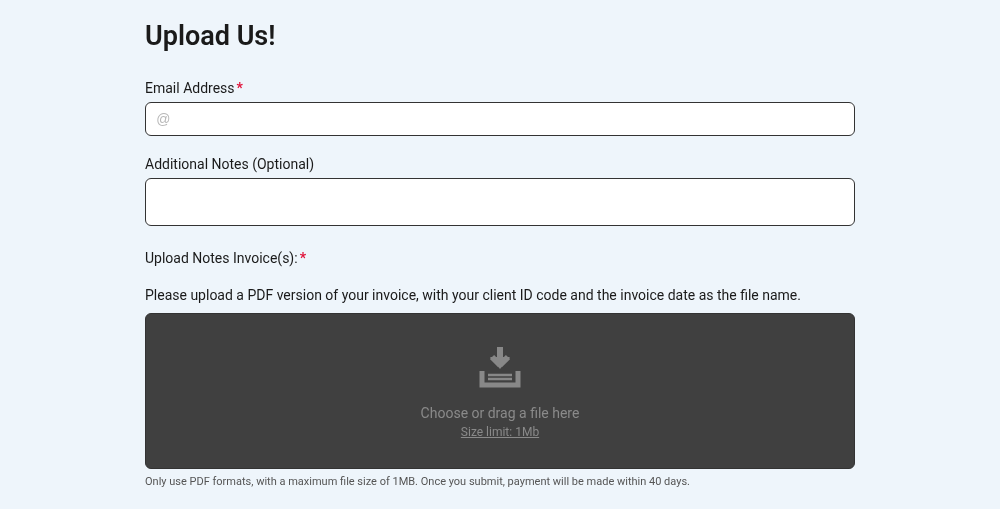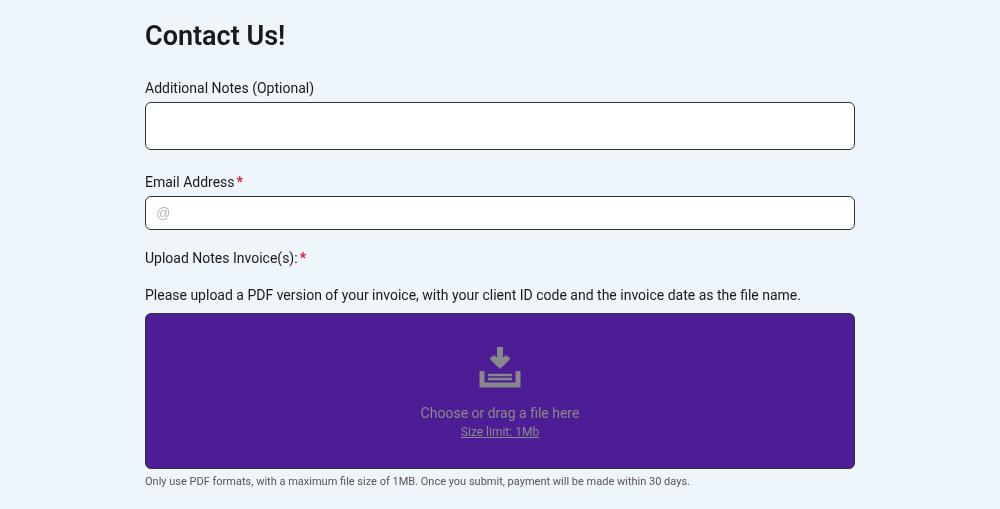--- a/index.html
+++ b/index.html
@@ -66,21 +66,21 @@
       font-size: 14px;
       color: #1a1a1a;
       margin-bottom: 10px;
       margin-top: 21px;
     }
     .upload-area {
       width: 100%;
       height: 156px;
       border: 1px solid #333;
       border-radius: 6px;
-      background: #4c1d95;
+      background: #404040;
       display: flex;
       flex-direction: column;
       align-items: center;
       justify-content: center;
       cursor: pointer;
     }
     .upload-icon {
       margin-bottom: 12px;
     }
     .upload-text {
@@ -132,55 +132,55 @@
     }
     .clear-button svg {
       width: 12px;
       height: 14px;
     }
   </style>
 </head>
 <body>
 
 <div class="container">
-  <h1 class="page-title">Contact Us!</h1>
+  <h1 class="page-title">Upload Us!</h1>
+
+  <div class="form-field">
+    <label class="field-label">
+      <span>Email Address</span><span class="required">*</span>
+    </label>
+    <input type="text" class="text-input" placeholder="@" style="">
+  </div>
 
   <div class="form-field">
     <label class="field-label">
       <span>Additional Notes (Optional)</span>
     </label>
     <textarea class="textarea-input" style=""></textarea>
-  </div>
-
-  <div class="form-field">
-    <label class="field-label">
-      <span>Email Address</span><span class="required">*</span>
-    </label>
-    <input type="text" class="text-input" placeholder="@" style="">
   </div>
 
   <div class="form-field">
     <label class="field-label">
       <span>Upload Notes Invoice(s):</span><span class="required">*</span>
     </label>
     <div class="helper-text">Please upload a PDF version of your invoice, with your client ID code and the invoice date as the file name.</div>
     <div class="upload-area">
       <div class="upload-icon">
         <svg width="52" height="46" viewBox="0 0 52 46" fill="none">
           <path d="M26 4 L26 22 M26 22 L18 14 M26 22 L34 14" stroke="#888" stroke-width="6" fill="none" stroke-linecap="butt"></path>
           <polygon points="26,26 16,14 36,14" fill="#888"></polygon>
           <path d="M8 28 L8 42 L44 42 L44 28" stroke="#888" stroke-width="5" fill="none"></path>
           <line x1="14" y1="32" x2="38" y2="32" stroke="#888" stroke-width="2.5"></line>
           <line x1="14" y1="36" x2="38" y2="36" stroke="#888" stroke-width="2.5"></line>
         </svg>
       </div>
       <div class="upload-text">Choose or drag a file here</div>
       <div class="upload-limit">Size limit: 1Mb</div>
     </div>
-    <div class="footer-note">Only use PDF formats, with a maximum file size of 1MB. Once you submit, payment will be made within 30 days.</div>
+    <div class="footer-note">Only use PDF formats, with a maximum file size of 1MB. Once you submit, payment will be made within 40 days.</div>
   </div>
 
   <div class="button-row">
     <button class="submit-button">
       <span class="check-icon">
         <svg width="14" height="14" viewBox="0 0 14 14">
           <path d="M2 7 L6 11 L12 3" stroke="#b0b0b0" stroke-width="1.5" fill="none"></path>
         </svg>
       </span>
       <span>Submit</span>

